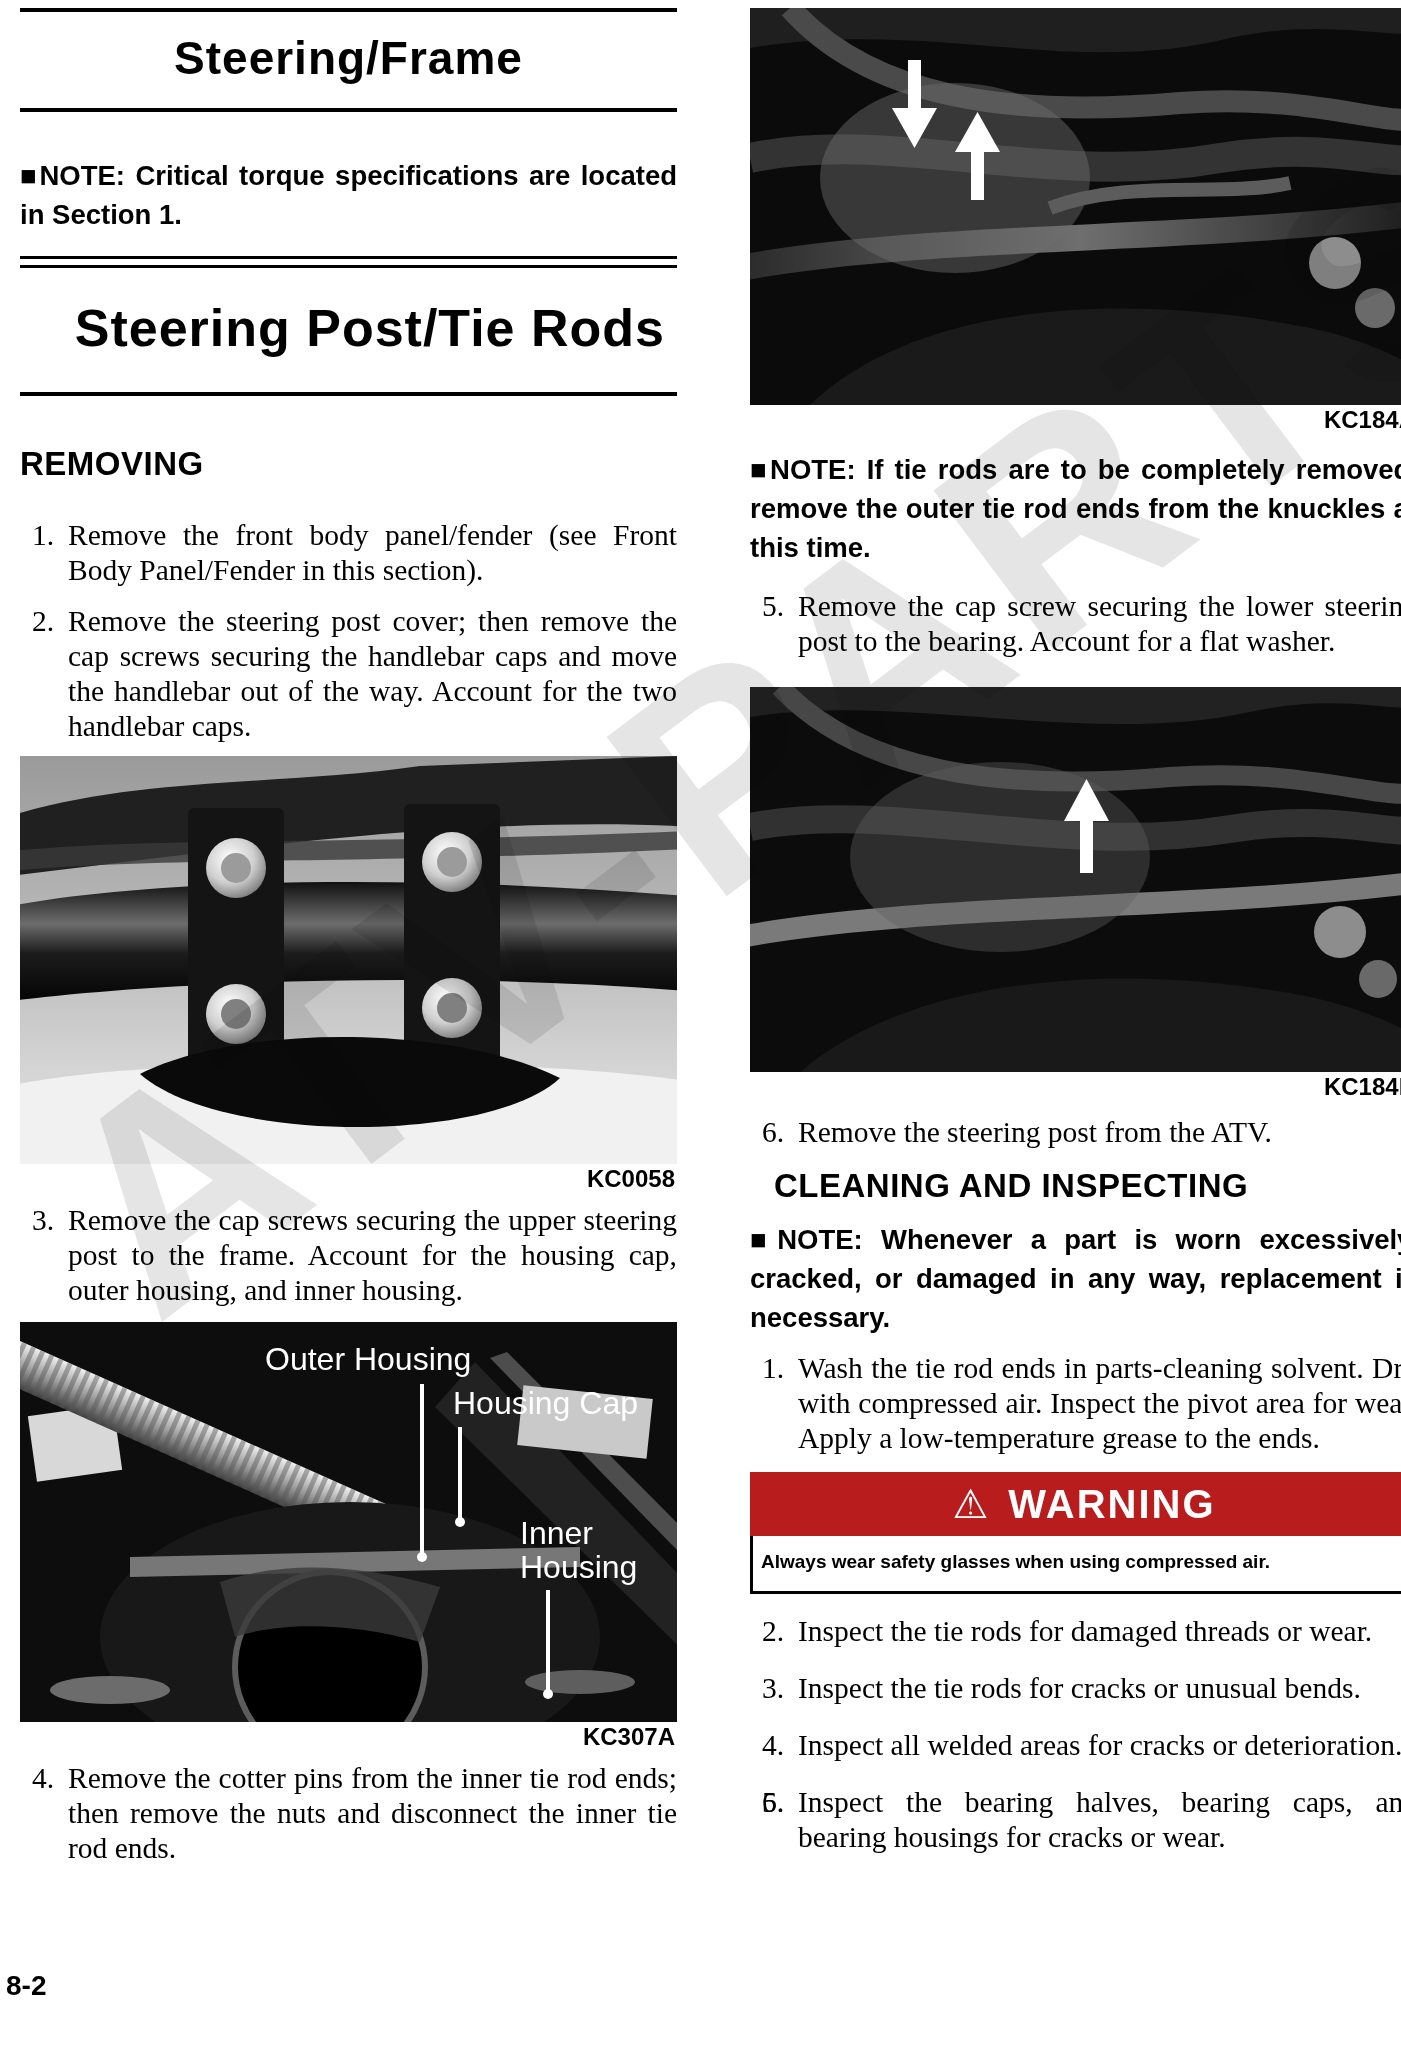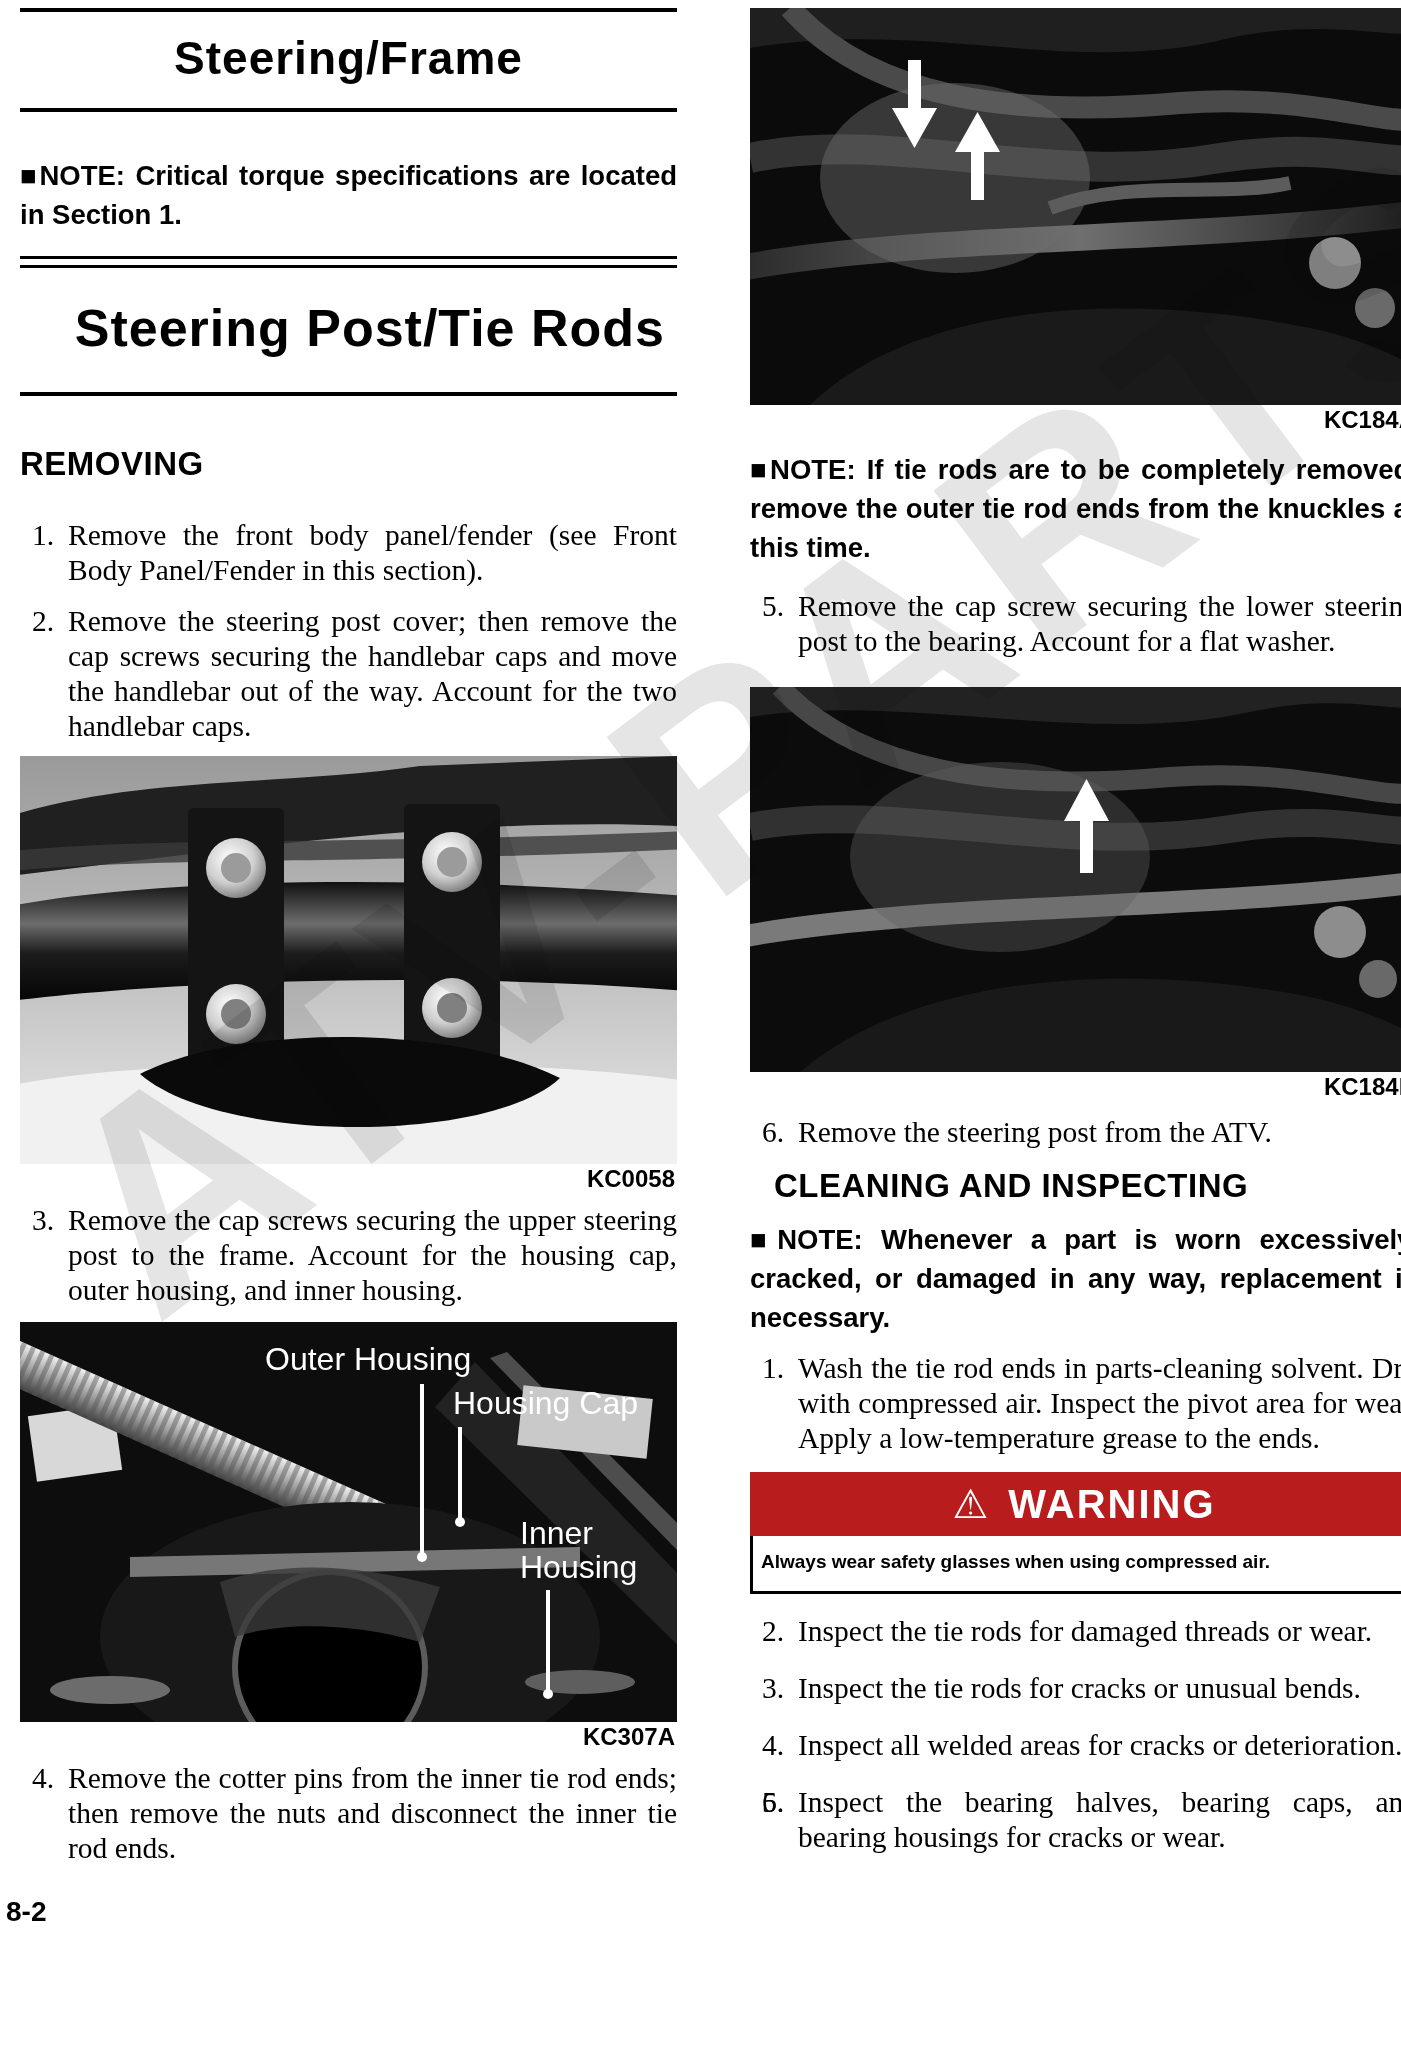--- a/index.html
+++ b/index.html
@@ -49,21 +49,21 @@
     font-family:"Liberation Sans",sans-serif;font-weight:bold;font-size:40px;
     line-height:44px;padding:10px 0 10px 0;letter-spacing:2px;
   }
   .warn-head .warn-icon{font-size:40px;margin-right:18px;font-weight:normal;}
   .warn-body{
     border:3px solid #000;border-top:none;
     font-family:"Liberation Sans",sans-serif;font-weight:bold;font-size:19px;
     line-height:39px;text-align:justify;padding:6px 8px 10px 8px;
   }
   .pageno{
-    position:absolute;left:6px;top:1896px;
+    position:absolute;left:6px;top:1970px;
     font-family:"Liberation Sans",sans-serif;font-weight:bold;font-size:28px;
   }
   .watermark{
     position:absolute;top:560px;left:-140px;width:1850px;
     text-align:center;font-family:"Liberation Sans",sans-serif;font-weight:bold;
     font-size:290px;letter-spacing:14px;color:#d0d0d0;opacity:.55;
     transform:rotate(-37deg);
     mix-blend-mode:multiply;z-index:5;pointer-events:none;white-space:nowrap;
   }
   svg text{font-family:"Liberation Sans",sans-serif;}

